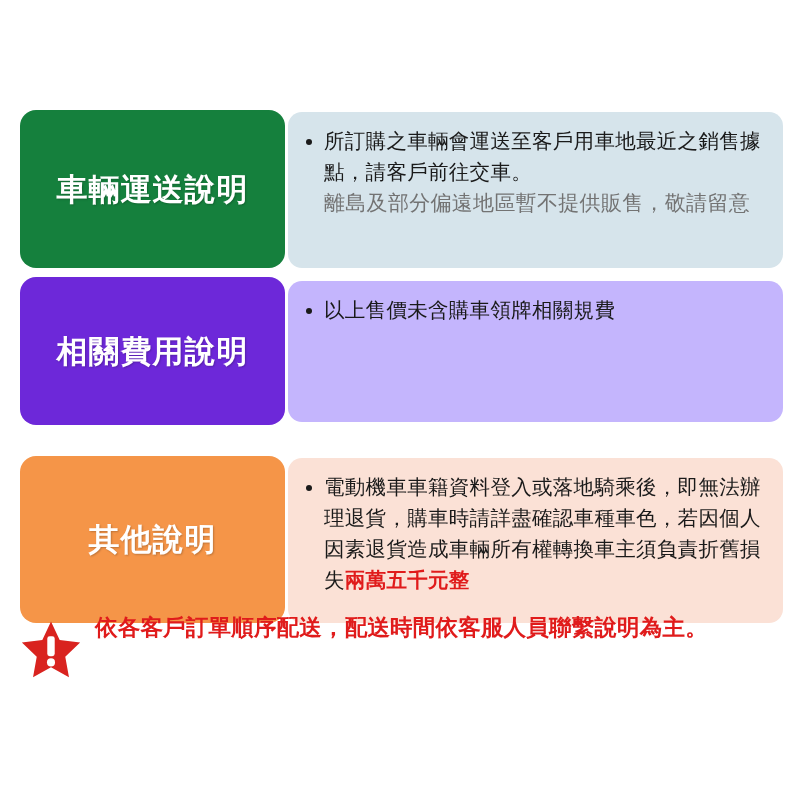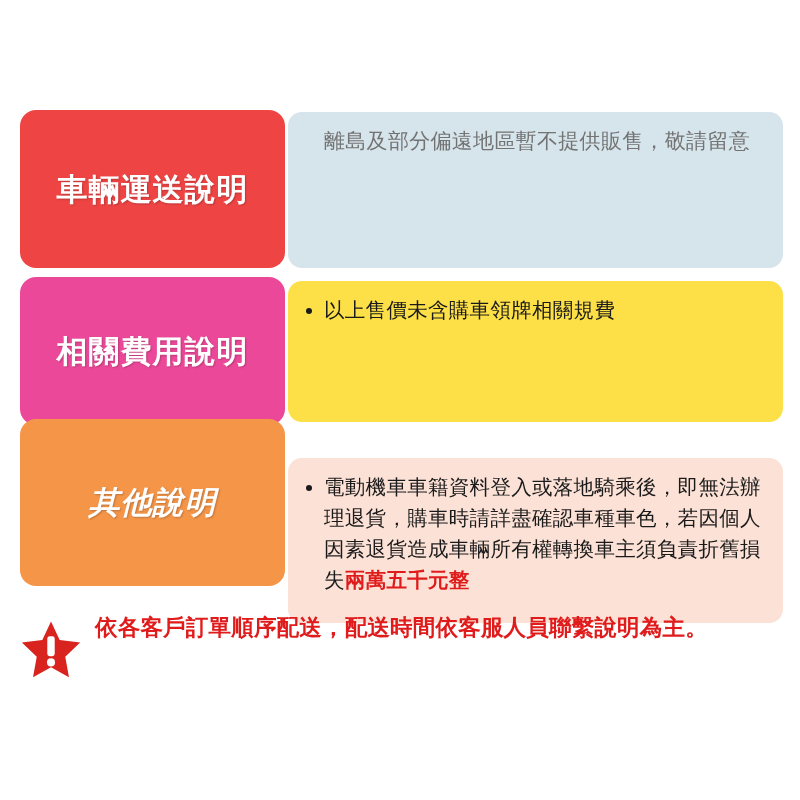--- a/index.html
+++ b/index.html
@@ -95,27 +95,27 @@
     color: #737373;
     letter-spacing: 0.3px;
   }
 
   .highlight-red {
     color: #e01b1b;
     font-weight: bold;
   }
 
   
-  #sec-shipping .label-box { background: #ef4444; top: 110px; height: 158px; }
+  #sec-shipping .label-box { background: #15803d; top: 110px; height: 158px; }
   #sec-shipping .content-box { background: #d6e4eb; top: 112px; min-height: 156px; }
 
-  #sec-fees .label-box { background: #ec4899; top: 277px; height: 148px; }
-  #sec-fees .content-box { background: #fde047; top: 281px; min-height: 141px; }
+  #sec-fees .label-box { background: #6d28d9; top: 277px; height: 148px; }
+  #sec-fees .content-box { background: #c4b5fd; top: 281px; min-height: 141px; }
 
-  #sec-other .label-box { background: #f59548; top: 419px; height: 167px; font-style: italic; }
+  #sec-other .label-box { background: #f59548; top: 456px; height: 167px; }
   #sec-other .content-box { background: #fbe1d6; top: 458px; min-height: 165px; }
 
   
   .notice {
     position: absolute;
     left: 0;
     top: 612px;
     width: 800px;
     display: flex;
     align-items: flex-start;
@@ -145,20 +145,23 @@
 </head>
 <body>
 
 <div class="page">
 
   <div class="section" id="sec-shipping">
     <div class="label-box">
       <span class="label-text">車輛運送說明</span>
     </div>
     <div class="content-box">
+      <ul class="bullet-list">
+        <li class="bullet-item">所訂購之車輛會運送至客戶用車地最近之銷售據點，請客戶前往交車。</li>
+      </ul>
       <div class="plain-line">離島及部分偏遠地區暫不提供販售，敬請留意</div>
     </div>
   </div>
 
   <div class="section" id="sec-fees">
     <div class="label-box">
       <span class="label-text">相關費用說明</span>
     </div>
     <div class="content-box">
       <ul class="bullet-list">

